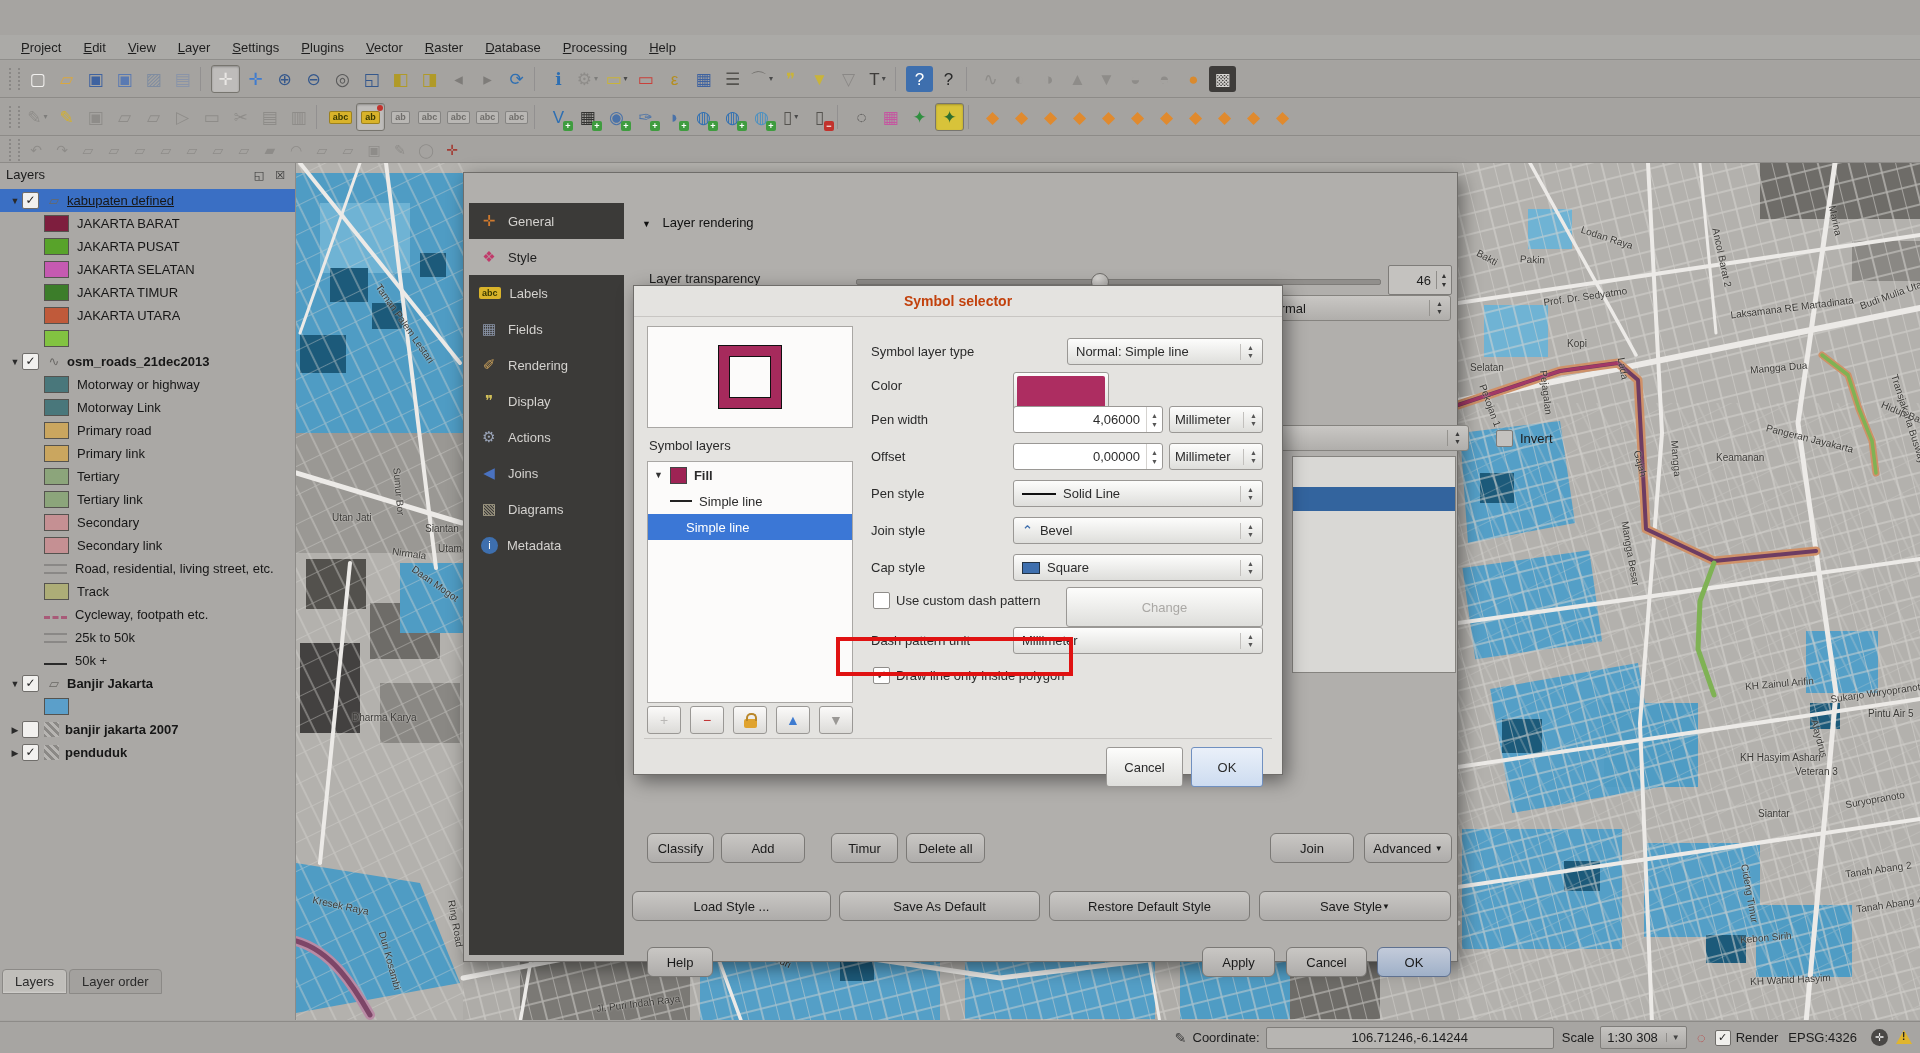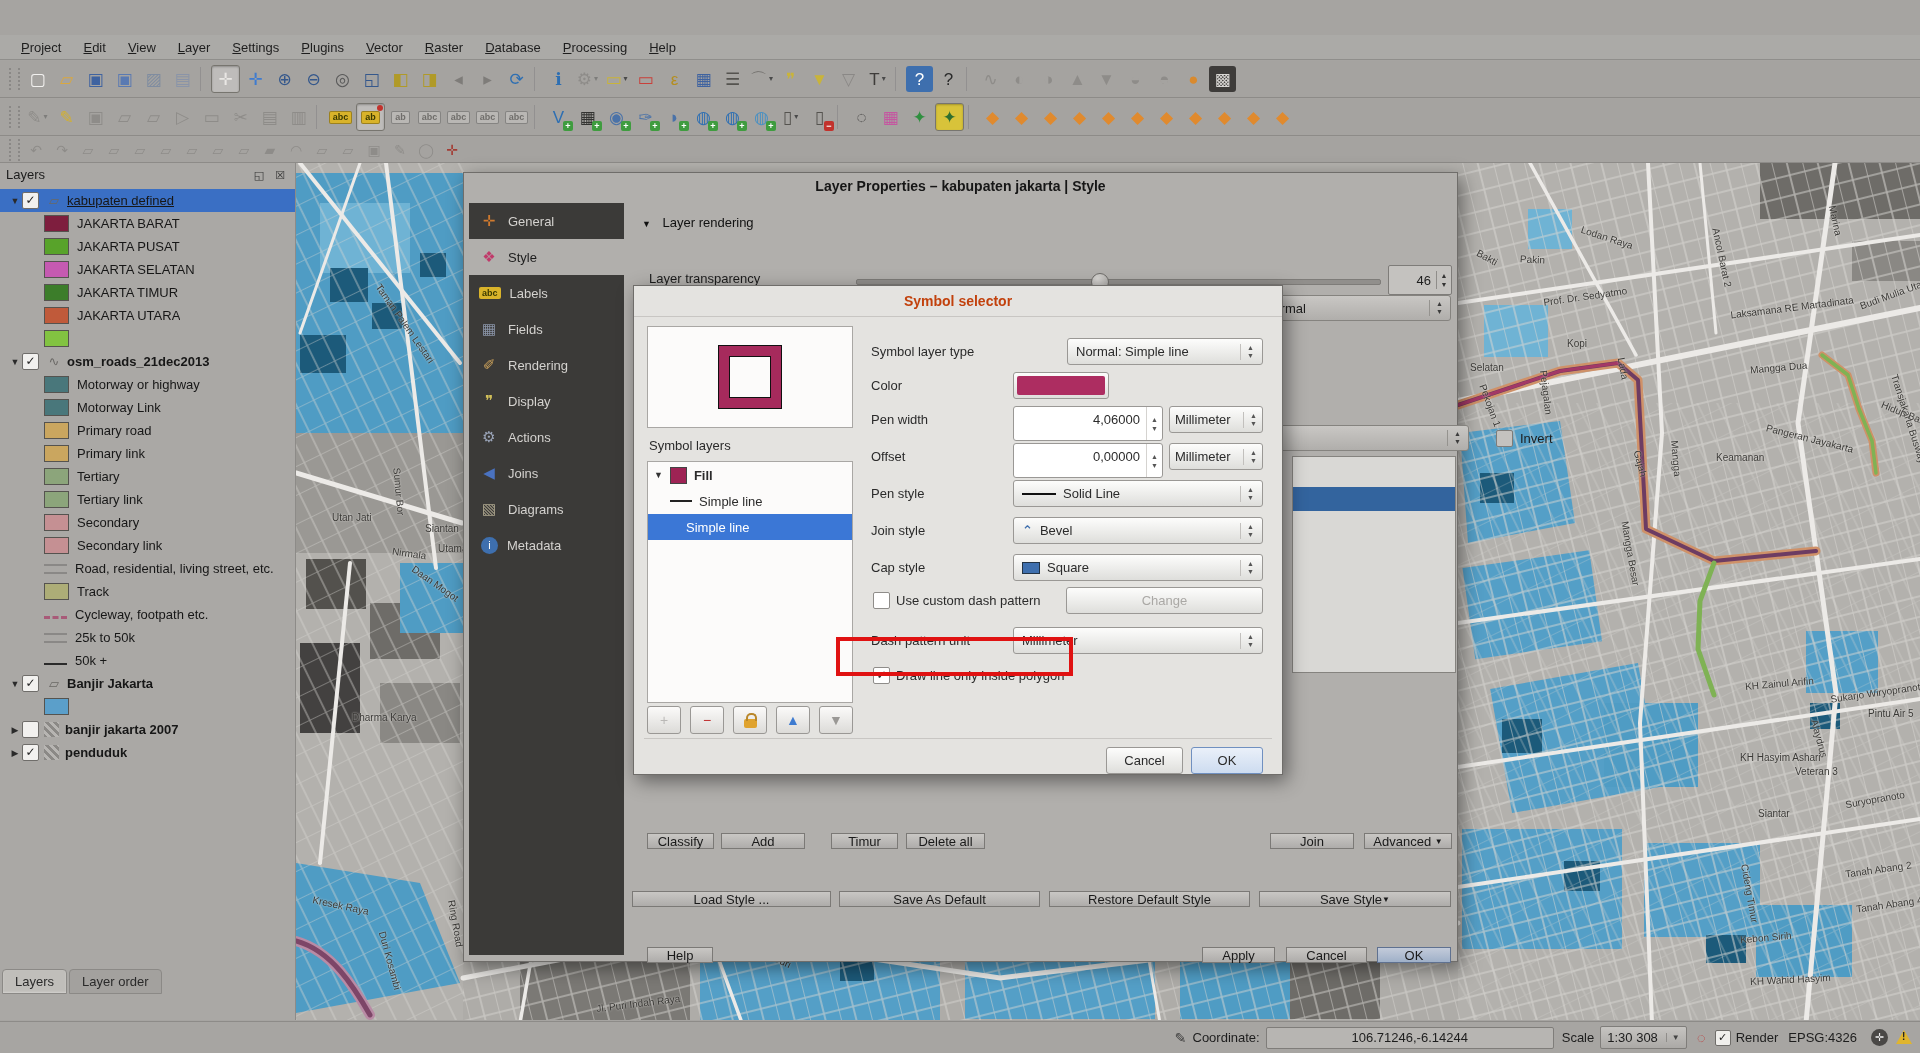--- a/index.html
+++ b/index.html
@@ -89,22 +89,22 @@
   .slider{position:absolute;height:4px;background:#918f8c;border-radius:2px;border:1px solid #7e7c79;}
   .slider .knob{position:absolute;top:-7px;width:16px;height:16px;border-radius:50%;
     background:radial-gradient(circle at 35% 30%,#d8d6d3,#a5a3a0);border:1px solid #6f6d6a;}
   .spin{position:absolute;background:#c4c2bf;border:1px solid #7e7c79;border-radius:2px;display:flex;align-items:center;}
   .spin .val{flex:1;text-align:right;padding-right:5px;}
   .spin .ud{width:14px;border-left:1px solid #8f8d8a;display:flex;flex-direction:column;align-items:center;font-size:7px;color:#333;line-height:9px;}
   .combo{position:absolute;box-sizing:border-box;height:26px;display:flex;align-items:center;padding:0 7px;
     background:linear-gradient(#c9c7c4,#b0aeab);border:1px solid #85837f;border-radius:3px;color:#1c1c1c;}
   .combo .ar{margin-left:auto;border-left:1px solid #95938f;padding-left:6px;display:flex;flex-direction:column;
     font-size:7px;line-height:8px;color:#3c3c3c;}
-  .btn{position:absolute;box-sizing:border-box;height:16px;background:linear-gradient(#c9c7c4,#aeacaa);
-    border:1px solid #7b7976;border-radius:0;text-align:center;color:#1a1a1a;display:flex;align-items:center;justify-content:center;}
+  .btn{position:absolute;box-sizing:border-box;height:30px;background:linear-gradient(#c9c7c4,#aeacaa);
+    border:1px solid #7b7976;border-radius:6px;text-align:center;color:#1a1a1a;display:flex;align-items:center;justify-content:center;}
   .btn.def{background:linear-gradient(#c3cbda,#9fb0c8);border-color:#5f7190;}
   .accel::first-letter{text-decoration:underline;}
   .lp-list{position:absolute;background:#d9d8d5;border:1px solid #85837f;}
   .lp-list .selrow{position:absolute;left:0;right:0;height:24px;background:#33649e;}
   
   #ss{left:633px;top:285px;width:650px;height:490px;background:#e4e3e0;z-index:50;font-size:13px;color:#2b2b2b;}
   #ss-title{height:30px;line-height:30px;text-align:center;font-weight:bold;font-size:14px;color:#c2410c;
     border-bottom:1px solid #c8c6c3;}
   .ss-box{position:absolute;background:#fcfbfa;border:1px solid #a9a7a4;}
   #ss-preview{left:13px;top:40px;width:204px;height:100px;display:flex;align-items:center;justify-content:center;}
@@ -119,28 +119,28 @@
   .symbtn{position:absolute;width:32px;height:26px;background:linear-gradient(#fbfaf9,#dcdbd8);
     border:1px solid #9a9895;border-radius:3px;display:flex;align-items:center;justify-content:center;font-size:14px;}
   .padlock{position:relative;width:13px;height:9px;background:#e0a32e;border-radius:2px;margin-top:6px;}
   .padlock::before{content:"";position:absolute;left:2px;top:-6px;width:7px;height:6px;
     border:2px solid #b9872a;border-bottom:none;border-radius:5px 5px 0 0;}
   .ss-label{position:absolute;color:#2b2b2b;}
   .ss-combo{position:absolute;box-sizing:border-box;height:27px;display:flex;align-items:center;gap:7px;padding:0 8px;
     background:linear-gradient(#fdfdfc,#dededb);border:1px solid #9a9895;border-radius:3px;}
   .ss-combo .ar{margin-left:auto;border-left:1px solid #c2c0bd;padding-left:6px;display:flex;flex-direction:column;
     font-size:7px;line-height:8px;color:#555;}
-  .ss-spin{position:absolute;box-sizing:border-box;height:35px;display:flex;background:#fff;
+  .ss-spin{position:absolute;box-sizing:border-box;height:27px;display:flex;background:#fff;
     border:1px solid #9a9895;border-radius:3px;}
   .ss-spin .val{flex:1;text-align:right;padding:5px 6px 0 0;}
   .ss-spin .ud{width:15px;border-left:1px solid #d5d3d0;display:flex;flex-direction:column;align-items:center;
     justify-content:center;font-size:7px;line-height:9px;color:#555;}
   .ss-cb{position:absolute;width:15px;height:15px;background:#fff;border:1px solid #8f8d8a;border-radius:2px;
     font-size:12px;line-height:14px;text-align:center;font-weight:bold;color:#2a2a2a;}
-  .ss-btn{position:absolute;box-sizing:border-box;height:27px;background:linear-gradient(#fdfdfc,#dededb);
+  .ss-btn{position:absolute;box-sizing:border-box;height:40px;background:linear-gradient(#fdfdfc,#dededb);
     border:1px solid #9a9895;border-radius:3px;display:flex;align-items:center;justify-content:center;}
   .ss-btn.dis{color:#aaa8a5;}
   .ss-btn.def{background:linear-gradient(#eaf0f9,#cddcf0);border-color:#7090c0;}
   .ss-sepline{position:absolute;left:10px;right:10px;height:1px;background:#c8c6c3;}
   
   #red-rect{position:absolute;left:836px;top:637px;width:229px;height:31px;border:4px solid #e01212;z-index:60;}
   .linedbl{height:6px;border-top:2px solid #8a8886;border-bottom:2px solid #8a8886;}
   .linesolid{height:2px;background:#2a2a2a;margin-top:6px;}
   .linedash{height:0;border-top:3px dashed #a85a78;margin-top:6px;}
 </style>
@@ -760,21 +760,20 @@
           <span class="lbl" style="font-weight: bold;">penduduk</span>
         </div>
       </div>
     <div class="tabs" id="panel-tabs">
         <span class="tab active">Layers</span>
         <span class="tab">Layer order</span>
       </div>
   </div>
 
   <div class="dialog" id="lp">
-    <div id="lp-title">Layer Properties – kabupaten jakarta | Style</div>
     <div id="lp-side">
         <div class="side-item">
           <span class="si" style="color: rgb(208, 122, 46);">✛</span>
           <span>General</span>
         </div>
         <div class="side-item active">
           <span class="si" style="color: rgb(192, 58, 106);">❖</span>
           <span>Style</span>
         </div>
         <div class="side-item">

